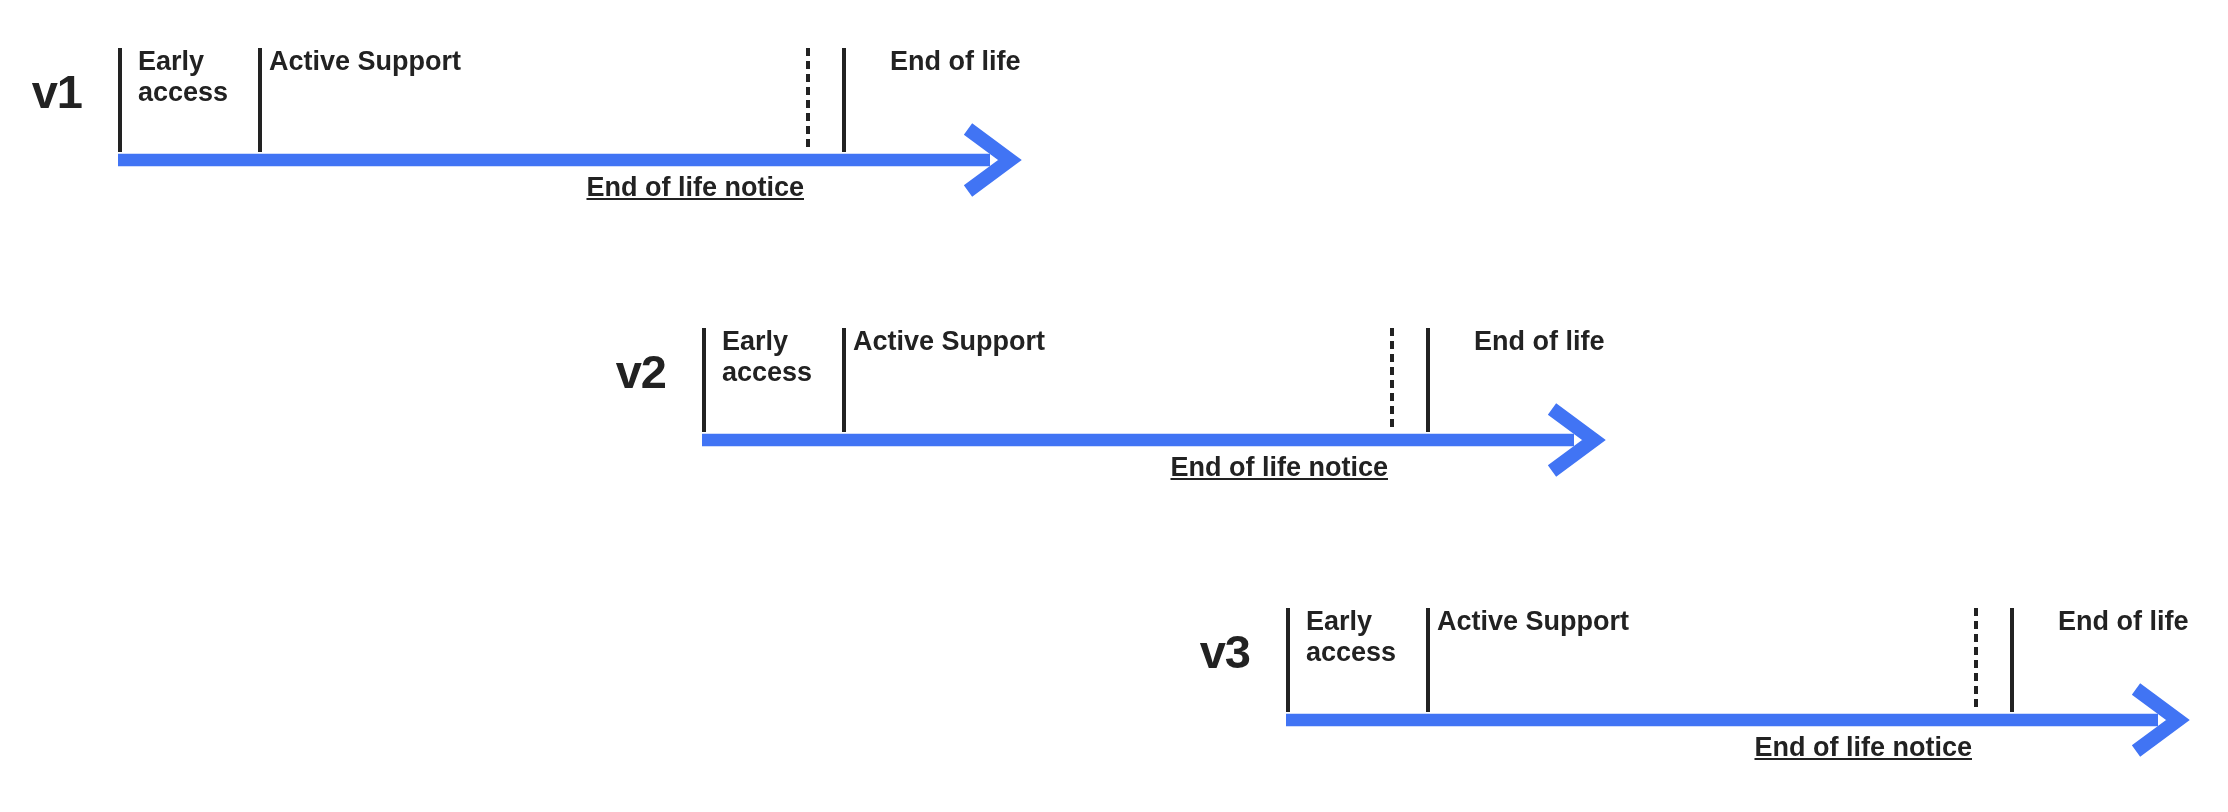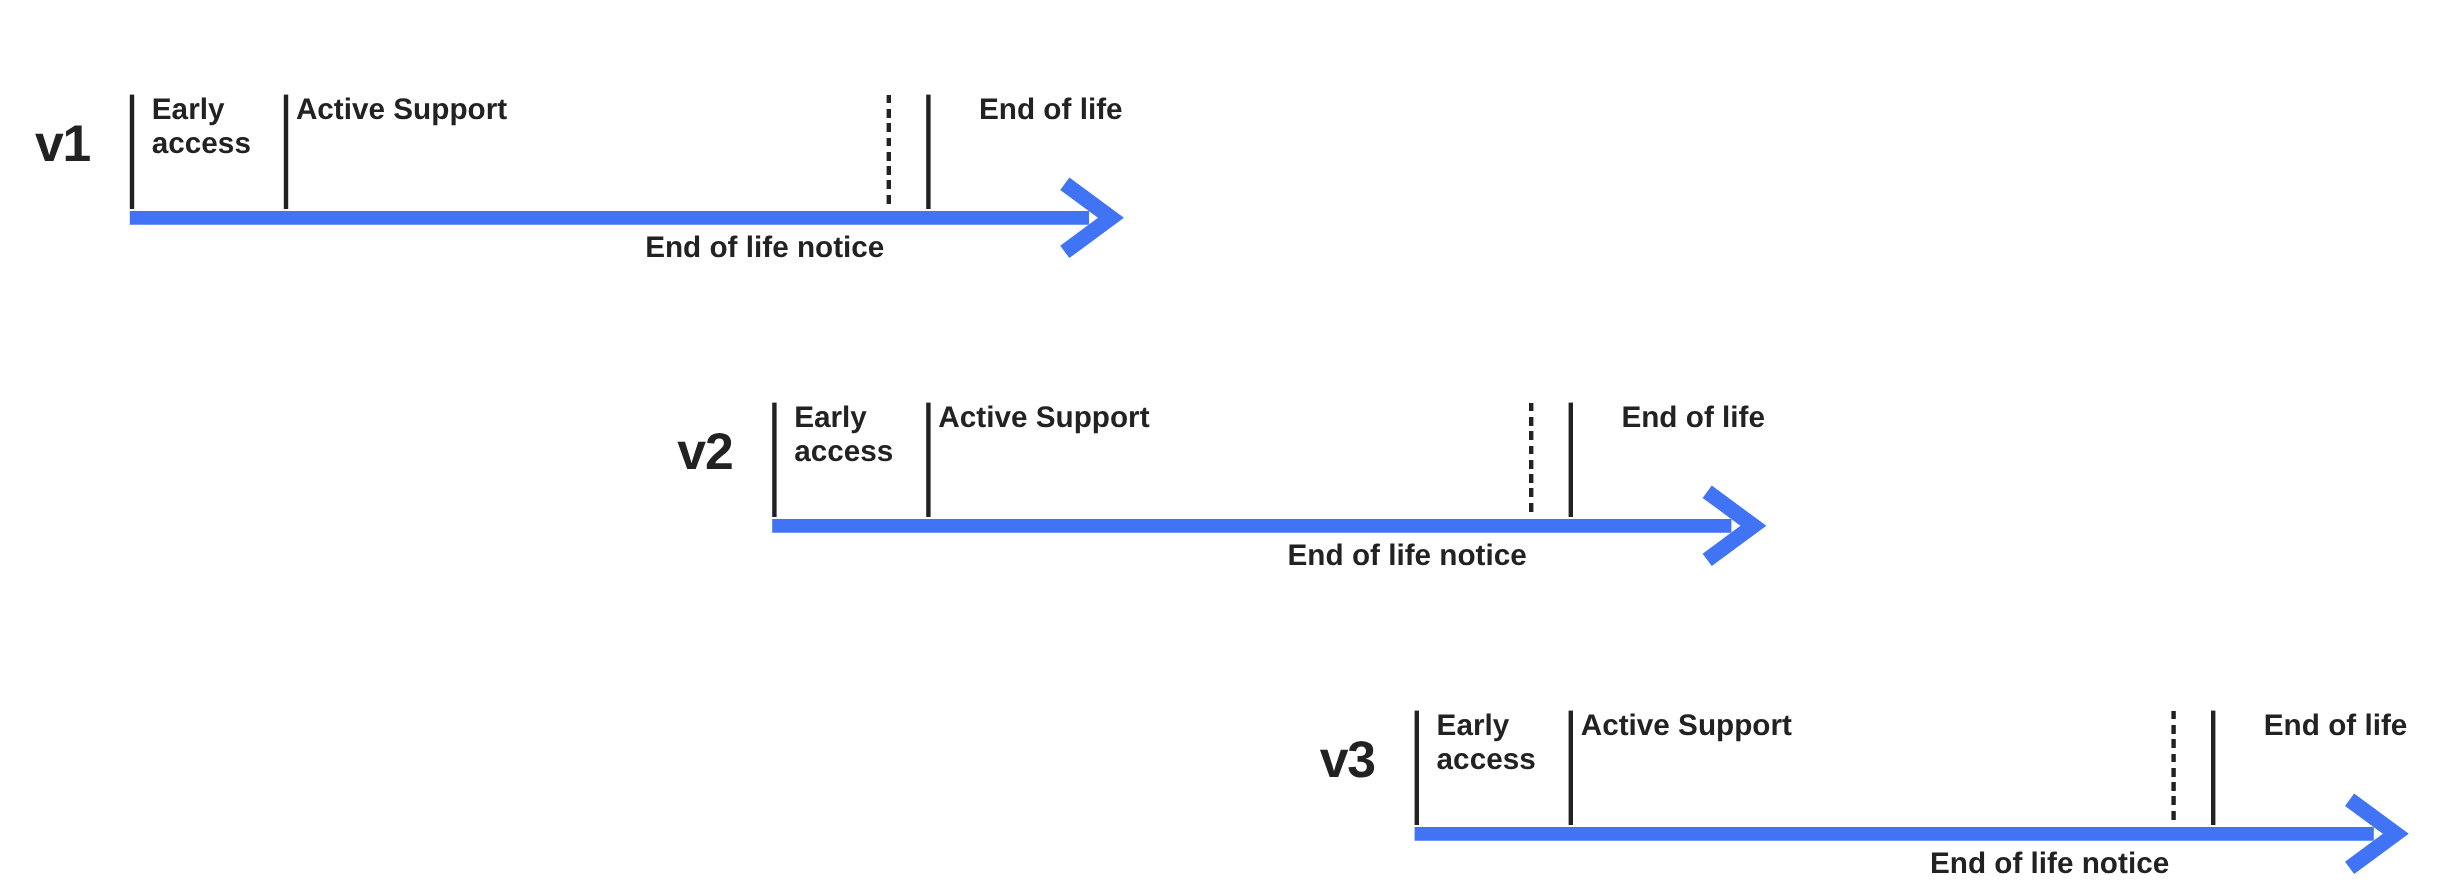--- a/index.html
+++ b/index.html
@@ -16,21 +16,20 @@
     color: var(--text-color, #222222);
   }
   .canvas {
     position: absolute;
     inset: 0;
   }
   .timeline {
     position: absolute;
     width: 960px;
     height: 180px;
-    margin-top: 38px;
   }
   .timeline.t1 { left: 118px; top: 48px; }
   .timeline.t2 { left: 702px; top: 328px; }
   .timeline.t3 { left: 1286px; top: 608px; }
 
   .version-label {
     position: absolute;
     left: -110px;
     top: 20px;
     width: 74px;
@@ -78,20 +77,21 @@
   .notice-label {
     position: absolute;
     left: 288px;
     top: 124px;
     width: 398px;
     text-align: right;
     font-size: 27px;
     line-height: 31px;
     font-weight: 700;
     color: var(--text-color, #222222);
+    text-decoration: underline;
   }
   .arrow-svg {
     position: absolute;
     left: 0;
     top: 70px;
     width: 910px;
     height: 90px;
     overflow: visible;
   }
   .arrow-svg .shaft {

